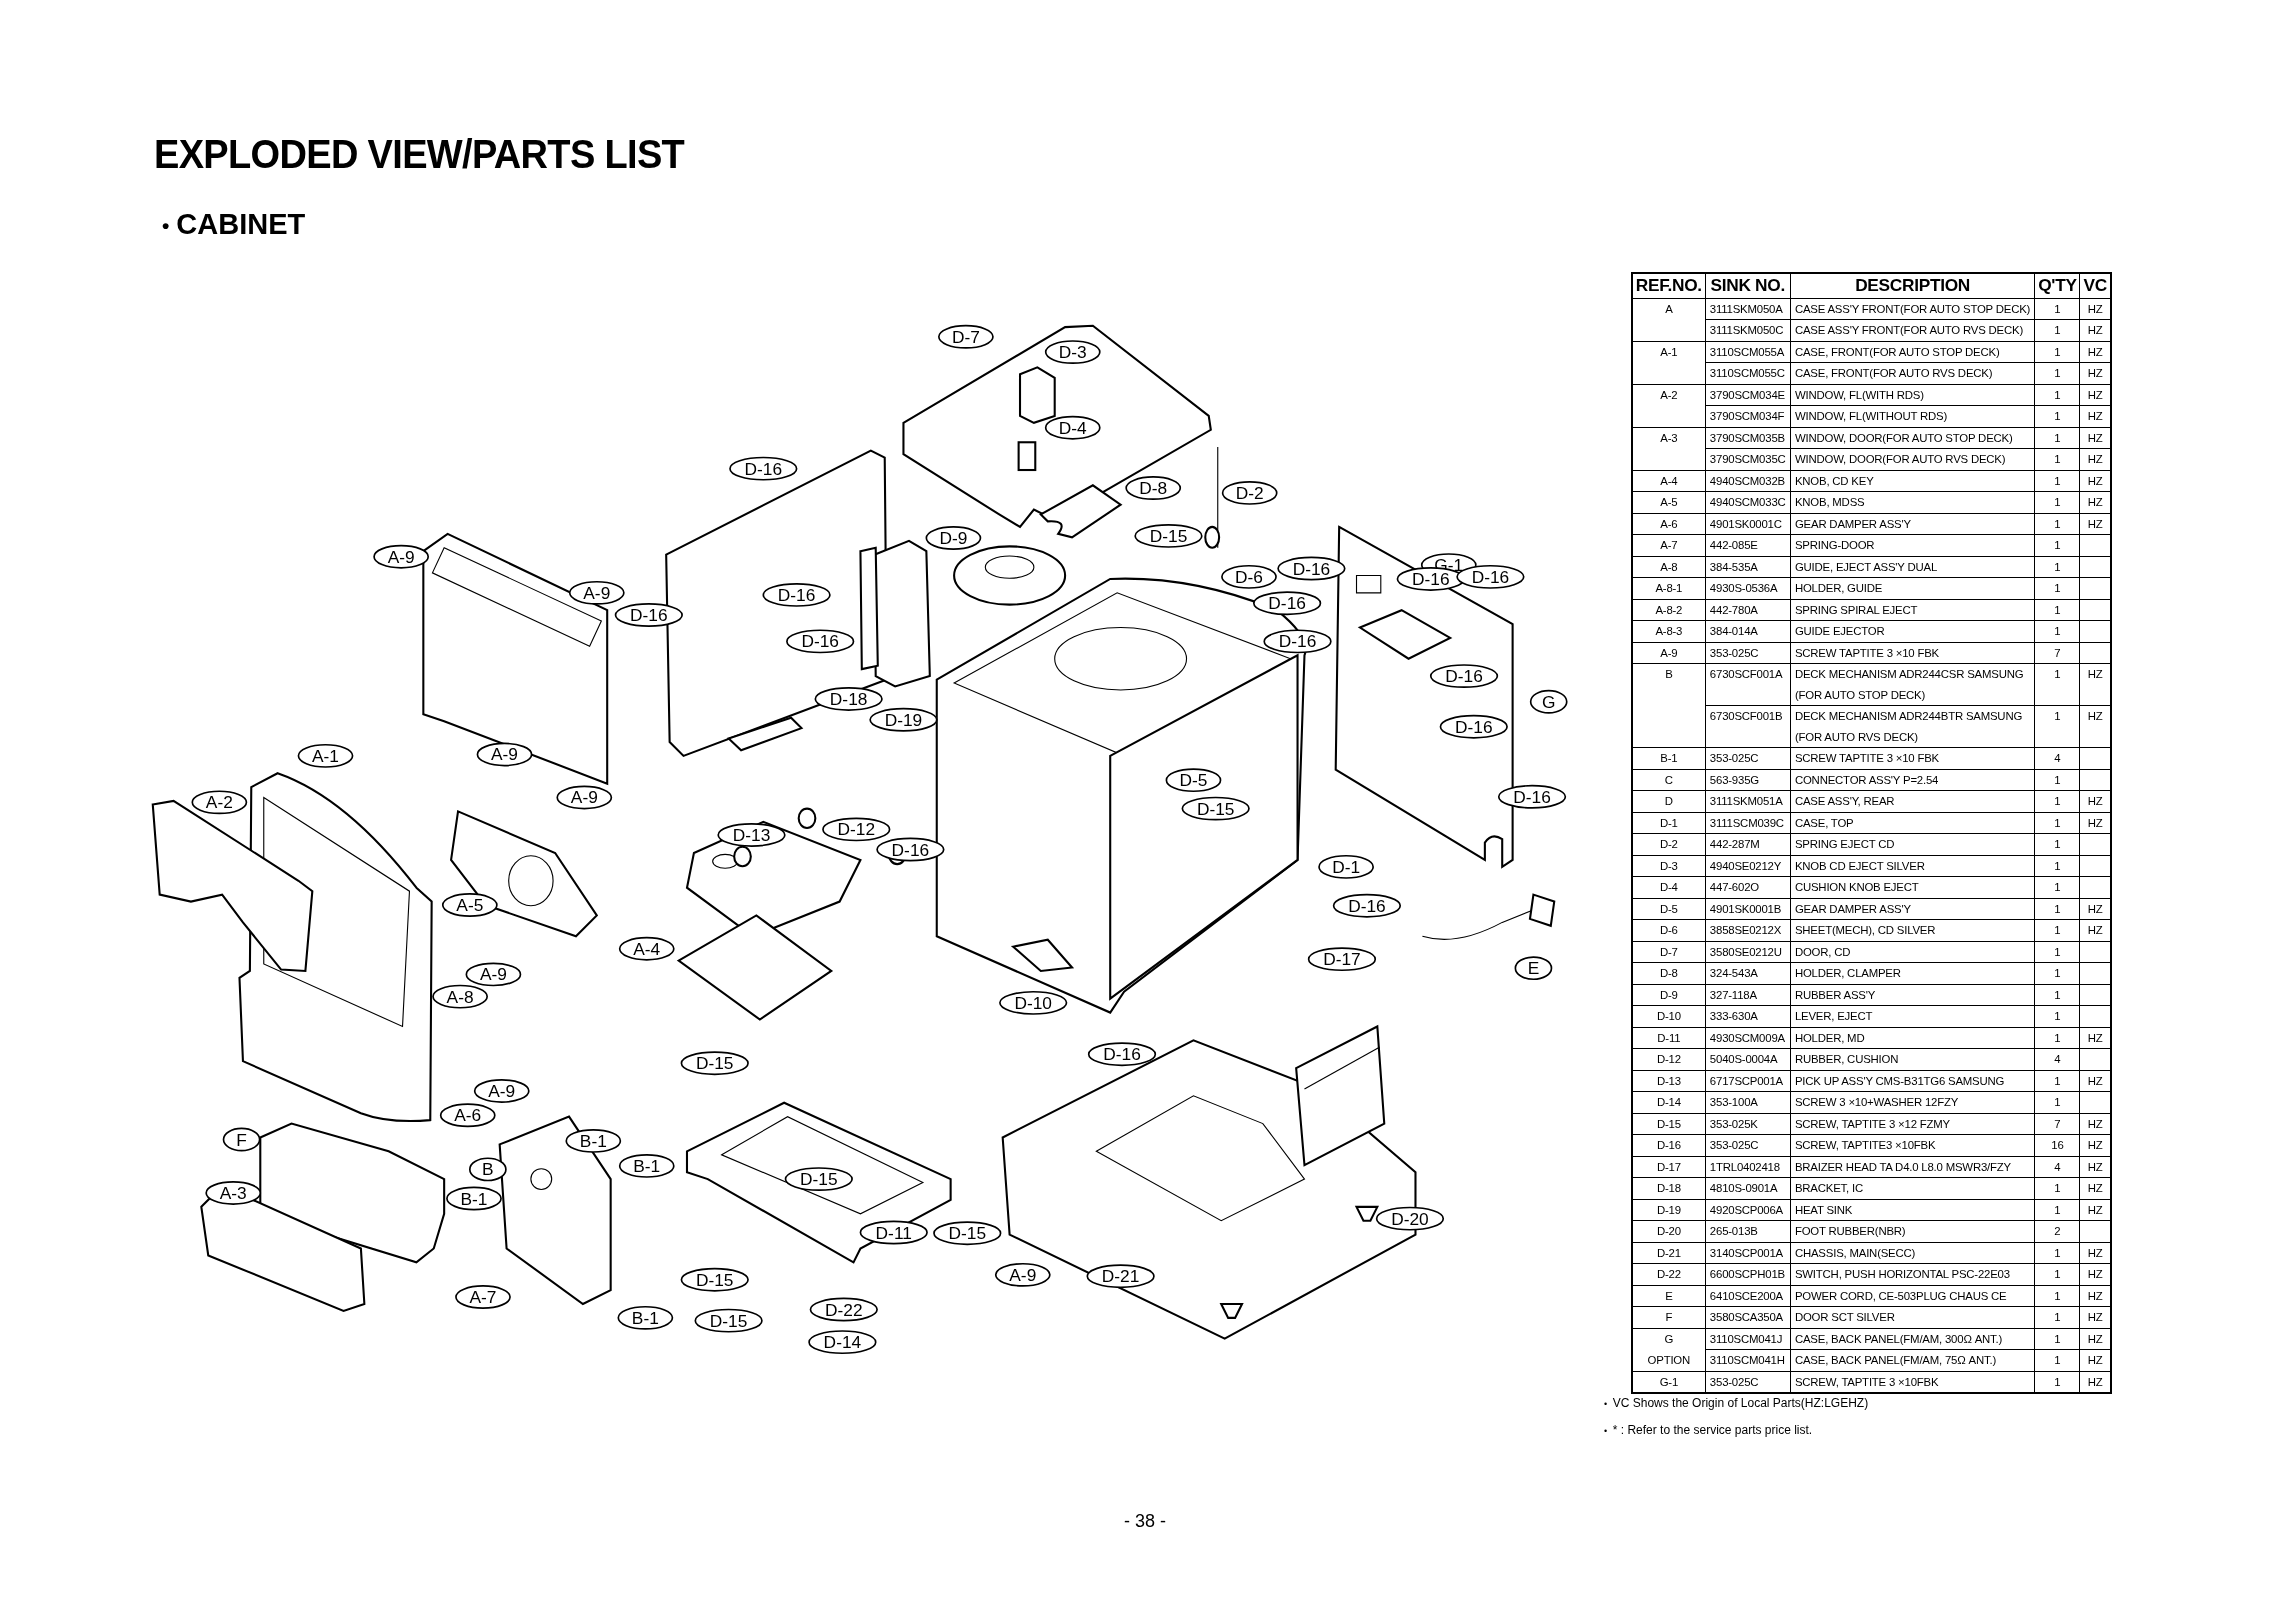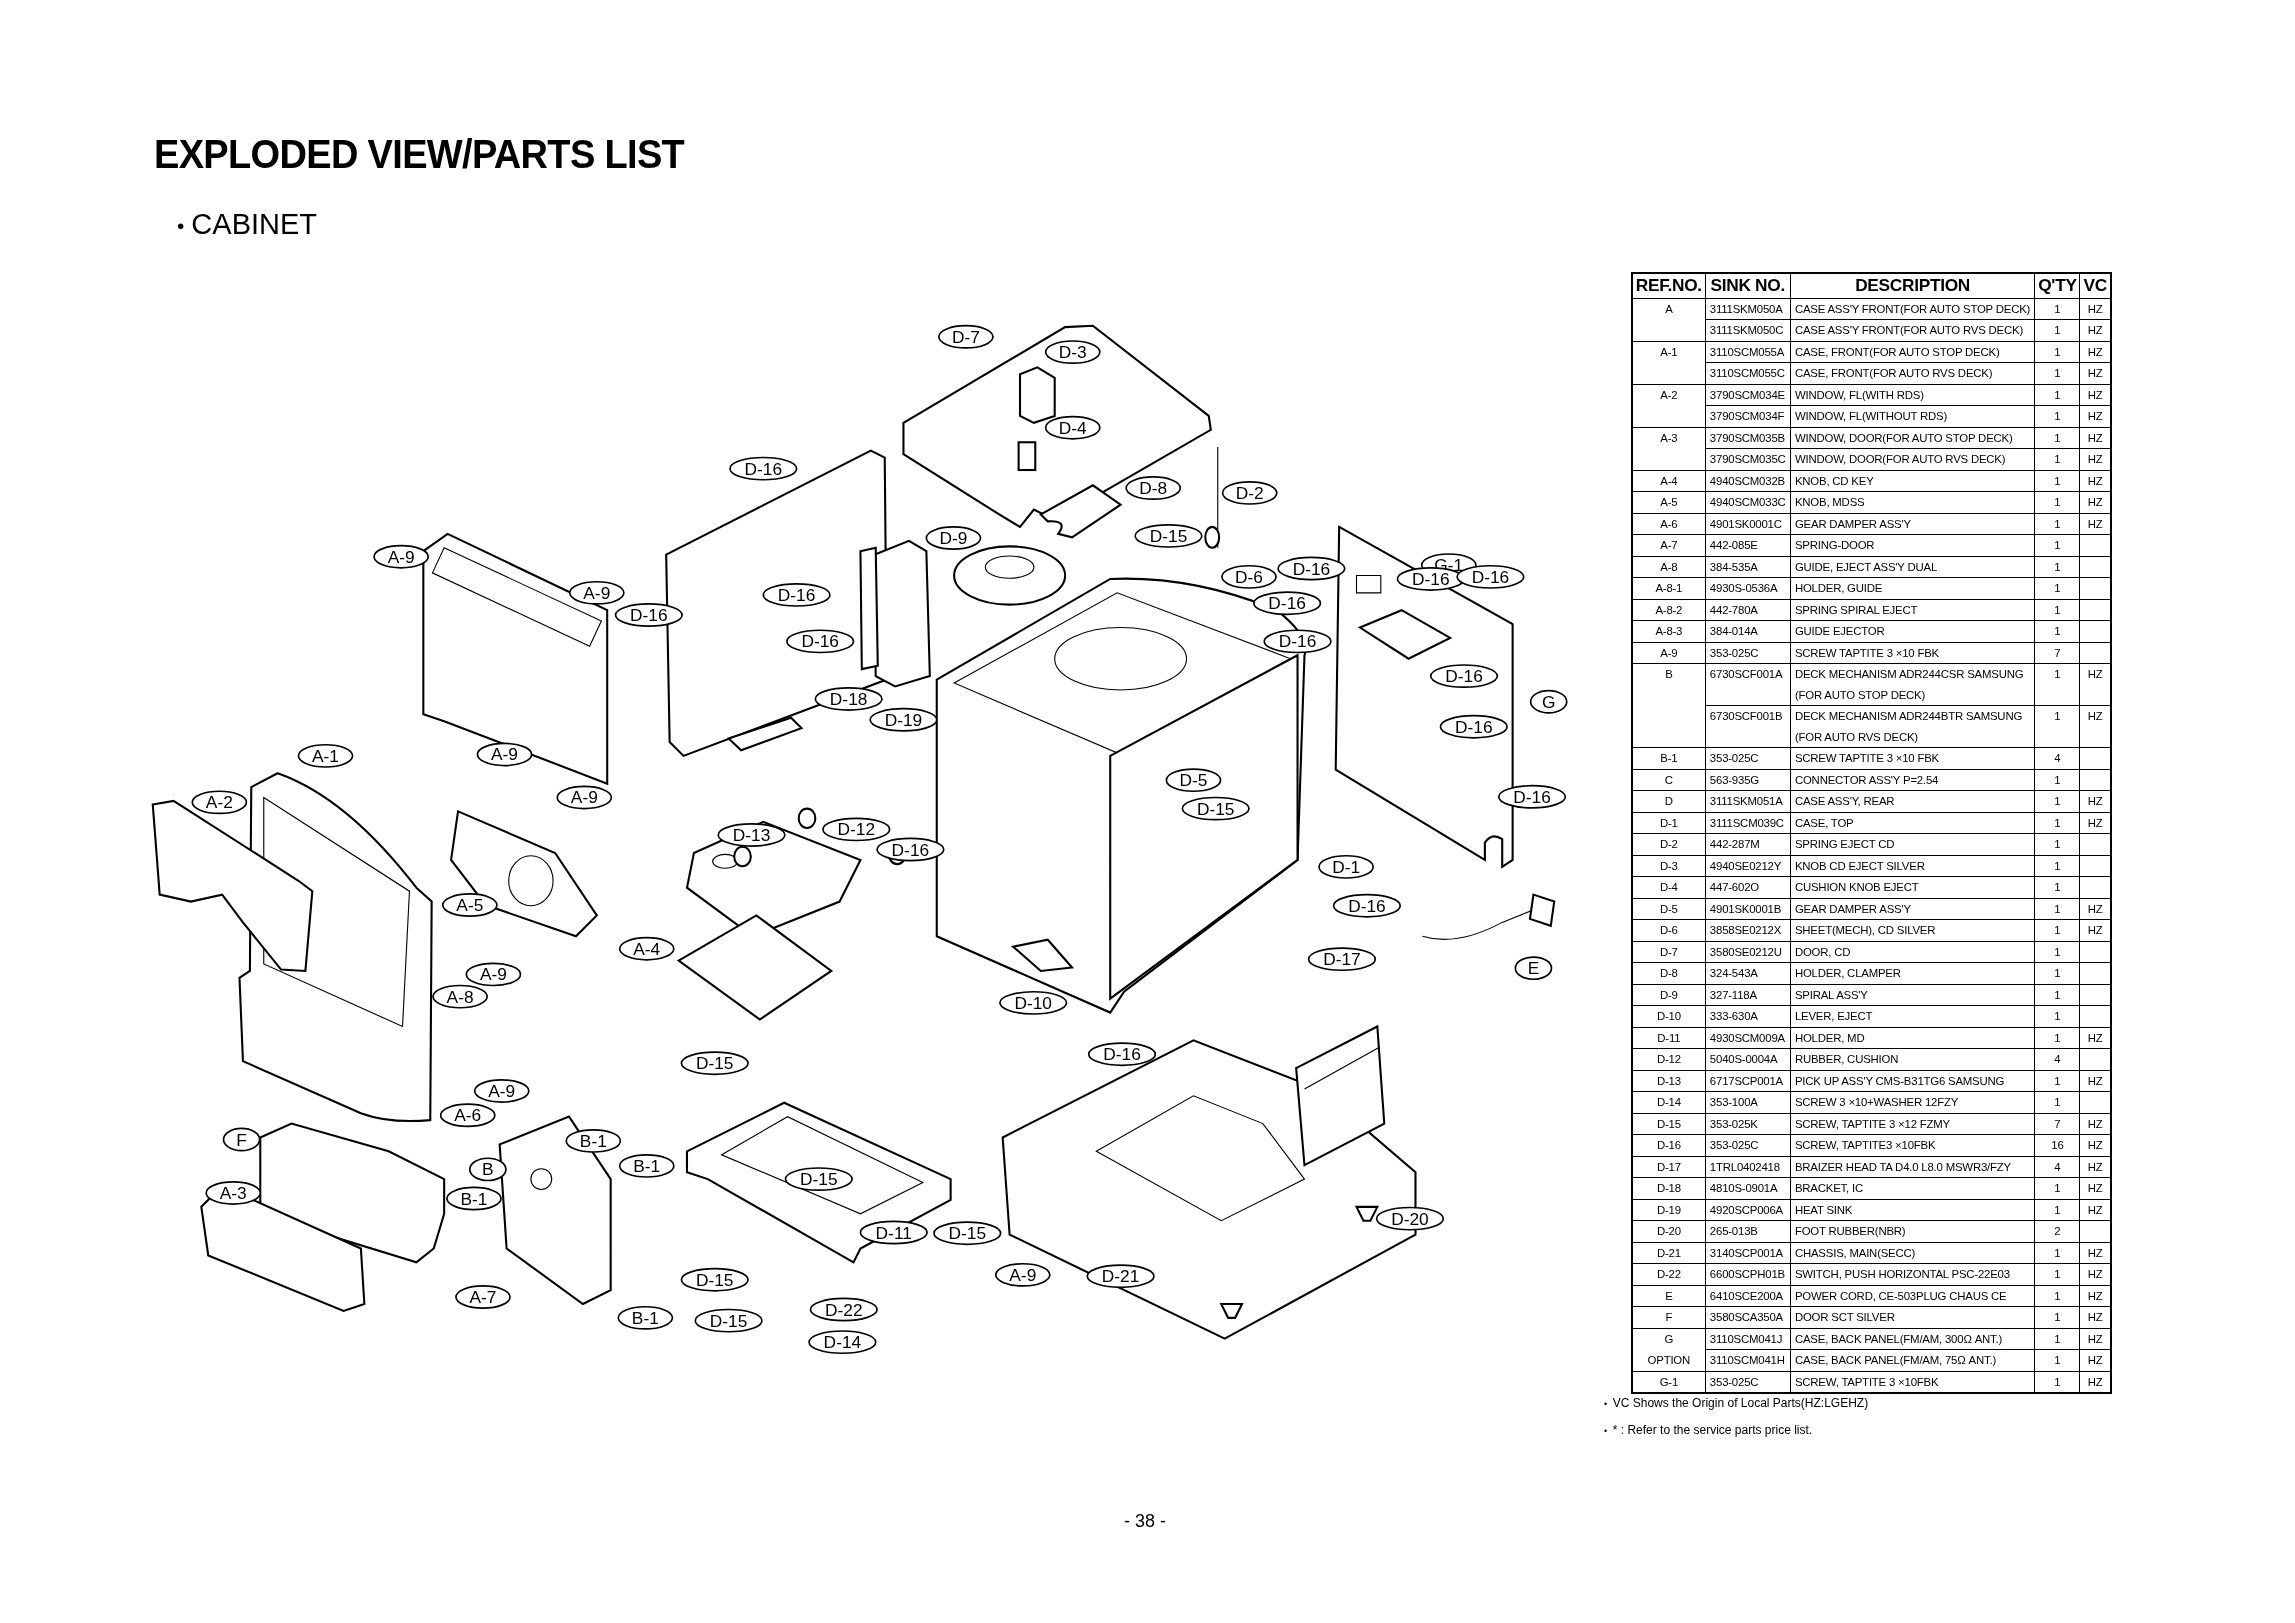--- a/index.html
+++ b/index.html
@@ -1,18 +1,18 @@
 <!DOCTYPE html>
 <html style="font-size:11px"><head>
 <meta charset="utf-8">
 <style>
   html,body{margin:0;padding:0;background:#fff;}
   body{width:2295px;height:1623px;position:relative;overflow:hidden;font-family:"Liberation Sans",sans-serif;color:#000;}
   .title{position:absolute;left:154px;top:132px;font-size:40px;font-weight:bold;letter-spacing:-0.7px;transform:scaleX(0.95);transform-origin:left;}
-  .subtitle{position:absolute;left:162px;top:208px;font-size:29px;font-weight:normal;margin-left:15px;}
+  .subtitle{position:absolute;left:162px;top:208px;font-size:29px;font-weight:bold;}
   .subtitle .bullet{font-size:21px;vertical-align:middle;margin-right:7px;}
   .diagram{position:absolute;left:125px;top:291px;width:1457px;height:1124px;}
   .diagram svg{width:100%;height:100%;}
   .parts{position:absolute;left:1631px;top:272px;border-collapse:collapse;border:2.1px solid #000;font-size:11.4px;}
   .parts th{font-size:17.3px;font-weight:bold;height:23.6px;border:1.4px solid #000;padding:0 2.8px;letter-spacing:-0.3px;}
   .parts td{border:1px solid #000;height:20.5px;padding:0 4.2px;white-space:nowrap;letter-spacing:-0.2px;}
   .parts td.ref{text-align:center;width:36px;}
   .parts td.pn{width:56px;}
   .parts td.desc{width:158px;}
   .parts td.qty{text-align:center;width:21px;}
@@ -601,21 +601,21 @@
       <tr>
         <td class="ref">D-8</td>
         <td class="pn">324-543A</td>
         <td class="desc">HOLDER, CLAMPER</td>
         <td class="qty">1</td>
         <td class="vc"></td>
       </tr>
       <tr>
         <td class="ref">D-9</td>
         <td class="pn">327-118A</td>
-        <td class="desc">SPIRAL ASS'Y</td>
+        <td class="desc">RUBBER ASS'Y</td>
         <td class="qty">1</td>
         <td class="vc"></td>
       </tr>
       <tr>
         <td class="ref">D-10</td>
         <td class="pn">333-630A</td>
         <td class="desc">LEVER, EJECT</td>
         <td class="qty">1</td>
         <td class="vc"></td>
       </tr>

